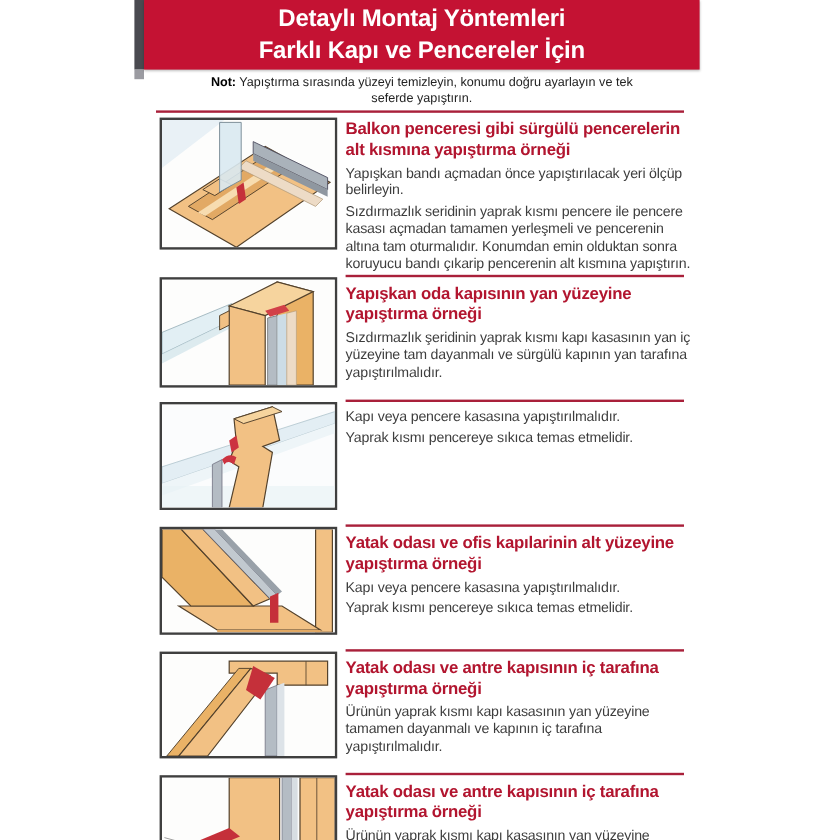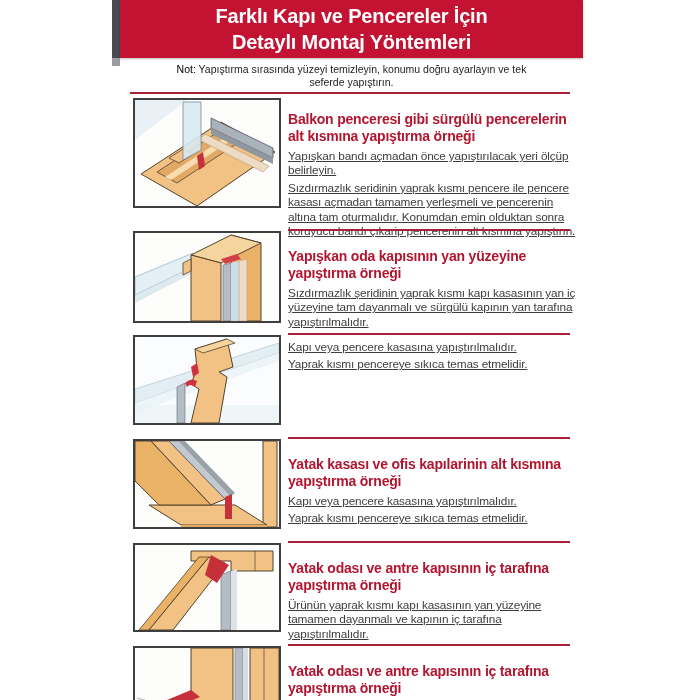--- a/index.html
+++ b/index.html
@@ -16,53 +16,52 @@
   }
   .banner-line{font-size:20px;font-weight:bold;line-height:26px;letter-spacing:-0.2px;}
   .banner-side{position:absolute;left:112px;top:0;width:8px;height:58px;background:#4a4a50;}
   .banner-side2{position:absolute;left:112px;top:58px;width:8px;height:8px;background:#9b9ba1;}
   
   .note{
     position:absolute;left:120px;top:63px;width:463px;text-align:center;
     font-size:10.5px;line-height:13px;color:#222;
   }
   .note-inner{max-width:352px;margin:0 auto;}
-  .note-label{font-weight:normal;color:#000;margin-top:21px;}
+  .note-label{font-weight:bold;color:#000;margin-top:21px;}
   
   .rule{position:absolute;height:2px;background:#a9203a;}
   .rule-full{left:130px;top:92px;width:440px;}
   .rule-col{left:288px;width:282px;}
   
   .illu{
     position:absolute;left:133px;width:148px;border:2px solid #3f3f3f;
     background:#fdfdfc;box-sizing:border-box;overflow:hidden;
   }
   .illu svg{display:block;}
   
   .stext{position:absolute;left:288px;width:296px;}
   .stext h2{
-    margin:12px 0 4px 0;font-size:14px;line-height:17px;font-weight:bold;
+    margin:0 0 4px 0;font-size:14px;line-height:17px;font-weight:bold;
     color:#b2152f;letter-spacing:-0.2px;
   }
   .stext p{
     margin:0 0 3px 0;font-size:11.8px;line-height:14.4px;color:#3d3d3d;
     letter-spacing:-0.15px;
-    text-decoration:underline;
   }
 </style>
 </head>
 <body>
 
 <div class="page">
 
   <div class="banner-side"></div>
   <div class="banner-side2"></div>
   <div class="banner">
+    <div class="banner-line">Detaylı Montaj Yöntemleri</div>
     <div class="banner-line">Farklı Kapı ve Pencereler İçin</div>
-    <div class="banner-line">Detaylı Montaj Yöntemleri</div>
   </div>
 
   <div class="note">
     <div class="note-inner">
       <span class="note-label">Not:</span>
       <span>Yapıştırma sırasında yüzeyi temizleyin, konumu doğru ayarlayın ve tek seferde yapıştırın.</span>
     </div>
   </div>
   <div class="rule rule-full"></div>
 
@@ -138,21 +137,21 @@
       <polygon points="14,64 100,64 132,84 46,84" fill="#f2c184" stroke="#54422c" stroke-width="1"></polygon>
       <polygon points="46,84 132,84 132,86 46,86" fill="#e2a964"></polygon>
       <polygon points="0,0 16,0 76,64 24,64 0,40" fill="#eab266" stroke="#54422c" stroke-width="1"></polygon>
       <polygon points="16,0 34,0 90,58 76,64" fill="#f2c184" stroke="#54422c" stroke-width="1"></polygon>
       <polygon points="34,0 44,0 96,55 90,58" fill="#c2c9cf" stroke="#667" stroke-width="0.7"></polygon>
       <polygon points="44,0 50,0 100,52 96,55" fill="#99a1a9"></polygon>
       <polygon points="90,56 97,53 97,78 90,78" fill="#c5303a"></polygon>
     </svg>
   </div>
   <div class="stext" style="top:444px">
-    <h2>Yatak kasası ve ofis kapılarinin alt kısmına yapıştırma örneği</h2>
+    <h2>Yatak odası ve ofis kapılarinin alt yüzeyine yapıştırma örneği</h2>
     <p>Kapı veya pencere kasasına yapıştırılmalıdır.</p>
     <p>Yaprak kısmı pencereye sıkıca temas etmelidir.</p>
   </div>
 
   <div class="rule rule-col" style="top:541px"></div>
 
   <div class="illu" style="top:543px;height:89px">
     <svg width="144" height="85" viewBox="0 0 144 85">
       <rect width="144" height="85" fill="#fdfdfc"></rect>
       <polygon points="56,6 138,6 138,26 96,26 96,16 56,16" fill="#f2c184" stroke="#54422c" stroke-width="1"></polygon>

